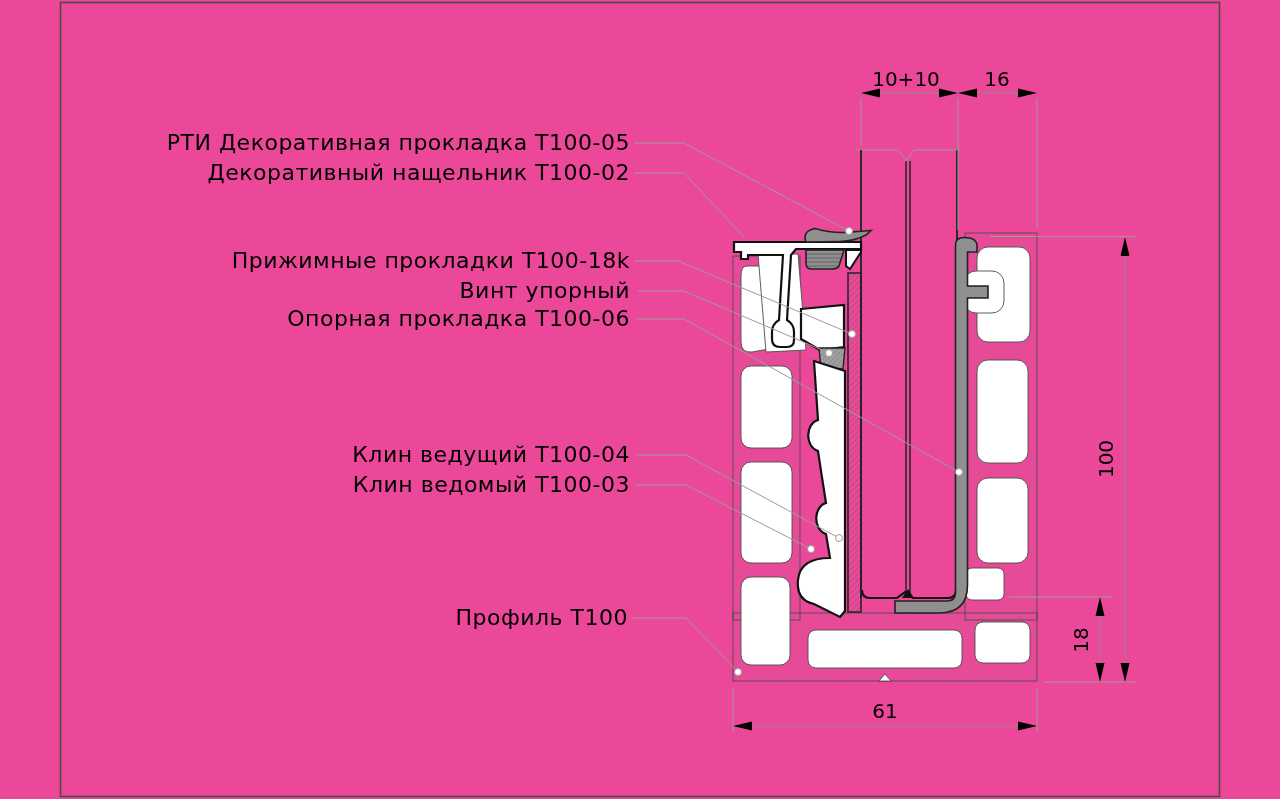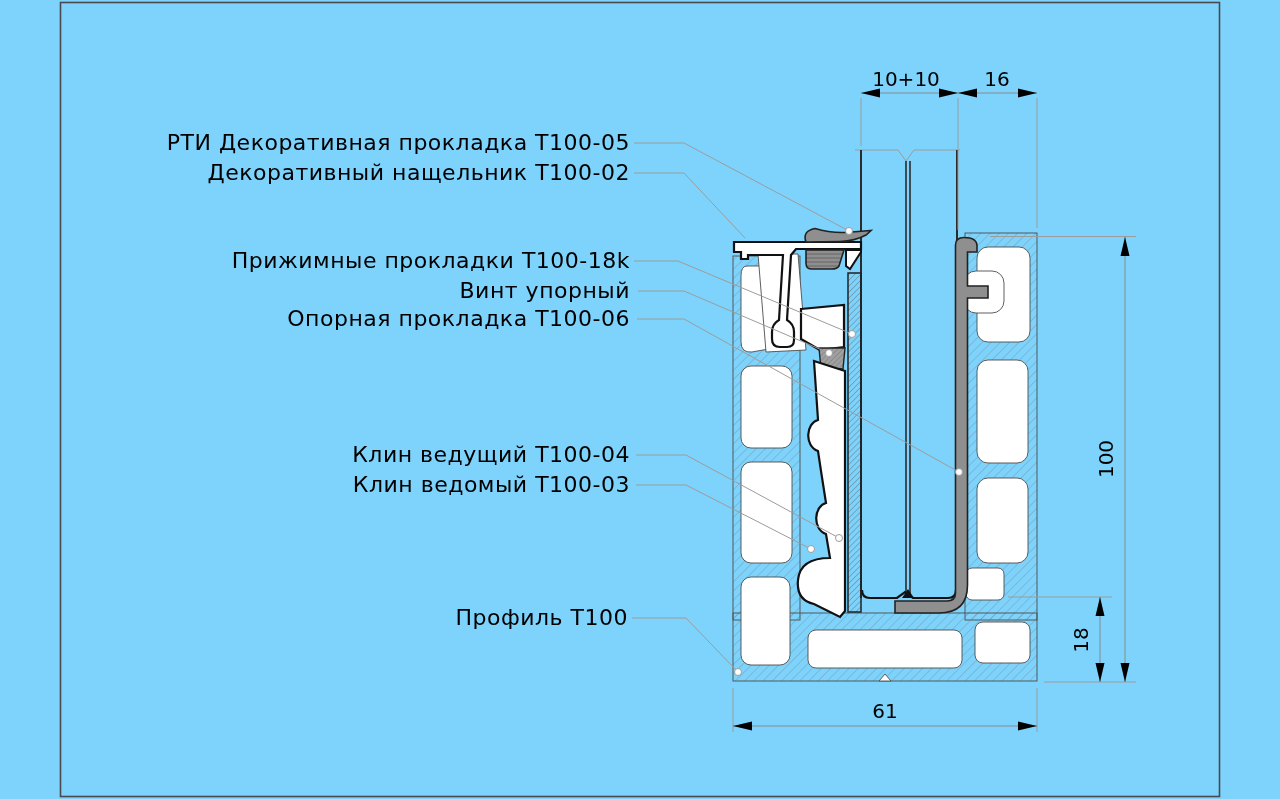--- a/index.html
+++ b/index.html
@@ -1,16 +1,16 @@
 <!DOCTYPE html>
 <html><head>
 <meta charset="utf-8">
 <style>
   html,body{margin:0;padding:0;background:#fff;}
-  .sheet{width:1280px;height:799px;position:relative;background:#7dd3fc;overflow:hidden;}
+  .sheet{width:1280px;height:799px;position:relative;background:#ec4899;overflow:hidden;}
   svg{display:block;}
   text{font-family:"DejaVu Sans","Liberation Sans",sans-serif;fill:#000;}
   .part-label{font-size:22px;letter-spacing:0.5px;}
   .dim-text{font-size:20px;}
 </style>
 </head>
 <body>
 
 <div class="sheet">
 <svg width="1280" height="799" viewBox="0 0 1280 799">

